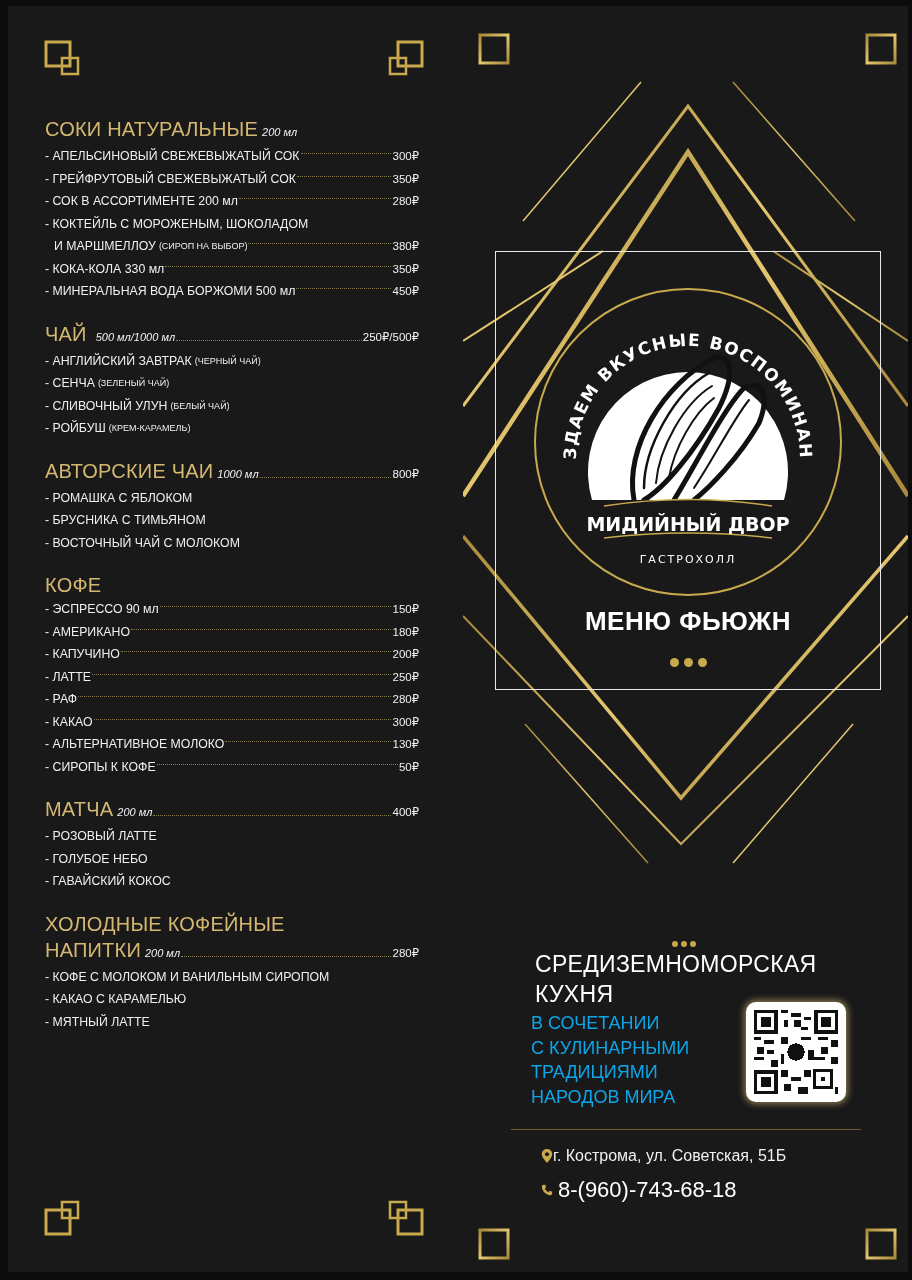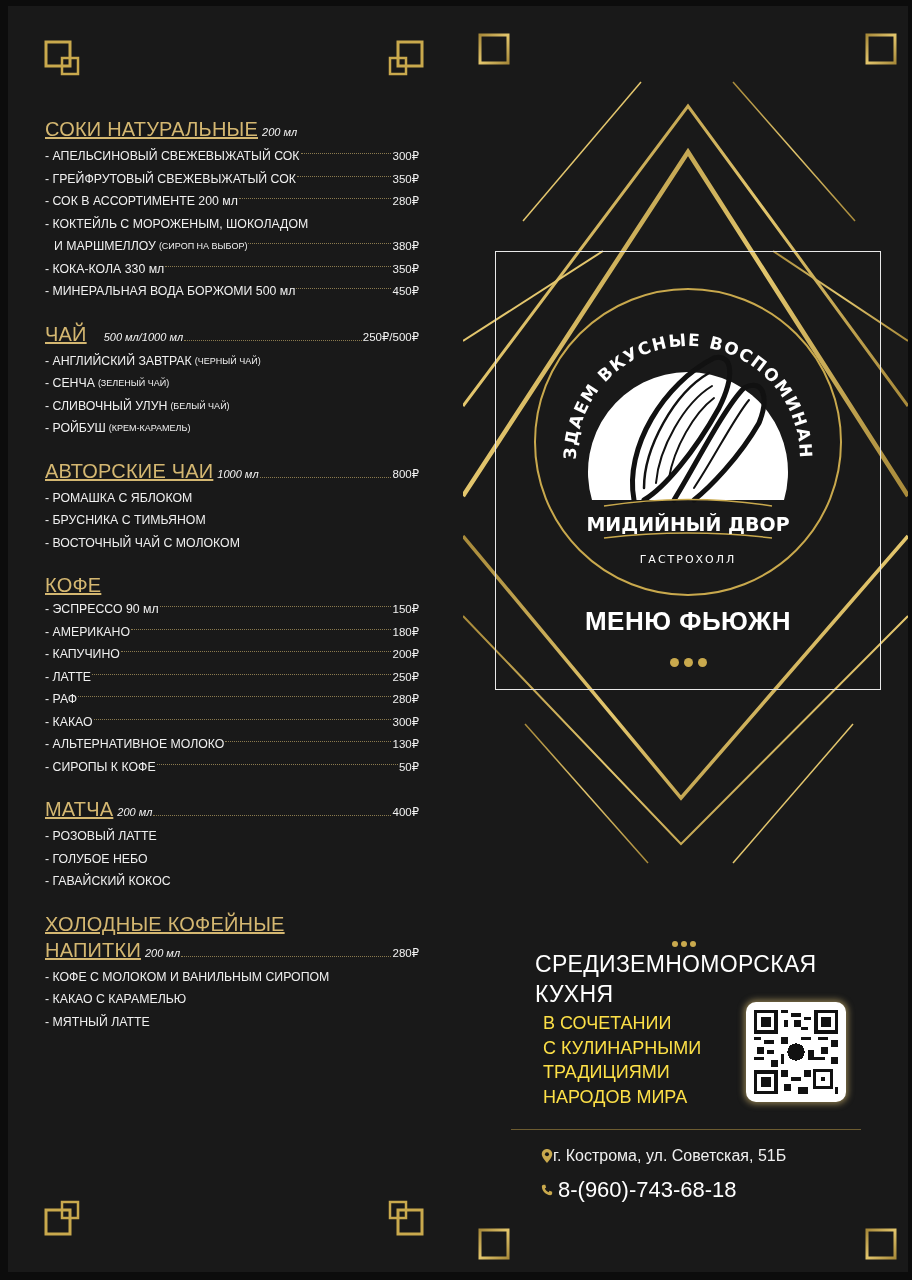--- a/index.html
+++ b/index.html
@@ -12,21 +12,21 @@
   }
 
   
   .left { position: absolute; left: 0; top: 0; width: 455px; height: 100%; }
   .corner-deco { position: absolute; width: 40px; height: 40px; }
   .corner-deco svg { width: 100%; height: 100%; display: block; }
 
   .menu { position: absolute; left: 37px; top: 110px; width: 374px; }
   .section { margin-bottom: 18px; }
   .sec-head { display: flex; align-items: baseline; white-space: nowrap; line-height: 26px; }
-  .sec-title { color: #d4b771; font-size: 20px; letter-spacing: 0.2px; text-decoration: underline; }
+  .sec-title { color: #d4b771; font-size: 20px; letter-spacing: 0.2px; }
   .sec-vol { color: #f2f2f2; font-size: 11px; margin-left: 4px; font-style: italic; }
   .sec-lead { flex: 1; border-bottom: 1px dotted #8a7a4e; margin: 0 1px 4px 1px; height: 1px; }
   .sec-price { color: #f2f2f2; font-size: 11.5px; }
 
   .item { display: flex; align-items: center; white-space: nowrap; line-height: 22.5px; color: #f0f0f0; font-size: 12.3px; }
   .item .name { }
   .item .small { font-size: 9px; margin-left: 3px; }
   .item .lead { flex: 1; border-bottom: 1px dotted #8a7a4e; margin: 0 1px 5px 1px; height: 1px; }
   .item .price { font-size: 11.5px; }
   .item.cont { padding-left: 9px; }
@@ -42,21 +42,21 @@
 
   .menu-title { position: absolute; left: 32px; width: 386px; top: 600px; text-align: center; color: #fff; font-weight: bold; font-size: 26px; letter-spacing: 0.5px; }
   .dots { position: absolute; left: 0; width: 100%; text-align: center; }
   .dot { display: inline-block; width: 9px; height: 9px; border-radius: 50%; background: #c9a94d; margin: 0 2.5px; }
   .dots.d1 { top: 647px; left: 32px; width: 386px; }
 
   .cuisine1 { position: absolute; left: 72px; top: 890px; color: #fff; font-size: 23px; letter-spacing: 0.3px; }
   .dots2 { position: absolute; left: 207px; top: 927px; }
   .dots2 .dot { width: 6px; height: 6px; margin: 0 1.5px; }
   .cuisine2 { position: absolute; left: 72px; top: 943px; color: #fff; font-size: 23px; line-height: 30px; letter-spacing: 0.3px; width: 330px; }
-  .cuisine3 { position: absolute; left: 80px; top: 1005px; color: #fde047; font-size: 18px; line-height: 24.5px; width: 220px; }
+  .cuisine3 { position: absolute; left: 68px; top: 1005px; color: #0ea5e9; font-size: 18px; line-height: 24.5px; width: 220px; }
 
   .qr { position: absolute; left: 283px; top: 996px; width: 100px; height: 100px; background: #fff; border-radius: 10px; padding: 8px; box-shadow: 0 0 6px 2px rgba(230,200,120,0.55); }
   .qr svg { width: 100%; height: 100%; display: block; }
 
   .hr-gold { position: absolute; left: 48px; top: 1123px; width: 350px; height: 1px; background: #6d5c31; }
 
   .addr { position: absolute; left: 78px; top: 1141px; color: #f0f0f0; font-size: 16px; display: flex; align-items: center; gap: 0; }
   .phone { position: absolute; left: 78px; top: 1171px; color: #fff; font-size: 22px; display: flex; align-items: center; gap: 5px; }
   .ico { display: inline-block; width: 12px; height: 14px; }
   .ico svg { width: 100%; height: 100%; display: block; }
@@ -131,21 +131,21 @@
         <div class="item">
             <span class="name">- МИНЕРАЛЬНАЯ ВОДА БОРЖОМИ 500 мл</span>
             <span class="lead"></span>
             <span class="price">450₽</span>
           </div>
       </div>
 
       <div class="section">
         <div class="sec-head">
           <span class="sec-title">ЧАЙ</span>
-          <span class="sec-vol" style="margin-left:17px">500 мл/1000 мл</span>
+          <span class="sec-vol" style="margin-left:9px">500 мл/1000 мл</span>
           <span class="sec-lead"></span>
           <span class="sec-price">250₽/500₽</span>
         </div>
         <div class="item">
             <span class="name">- АНГЛИЙСКИЙ ЗАВТРАК</span>
             <span class="small">(ЧЕРНЫЙ ЧАЙ)</span>
           </div>
         <div class="item">
             <span class="name">- СЕНЧА</span>
             <span class="small">(ЗЕЛЕНЫЙ ЧАЙ)</span>

